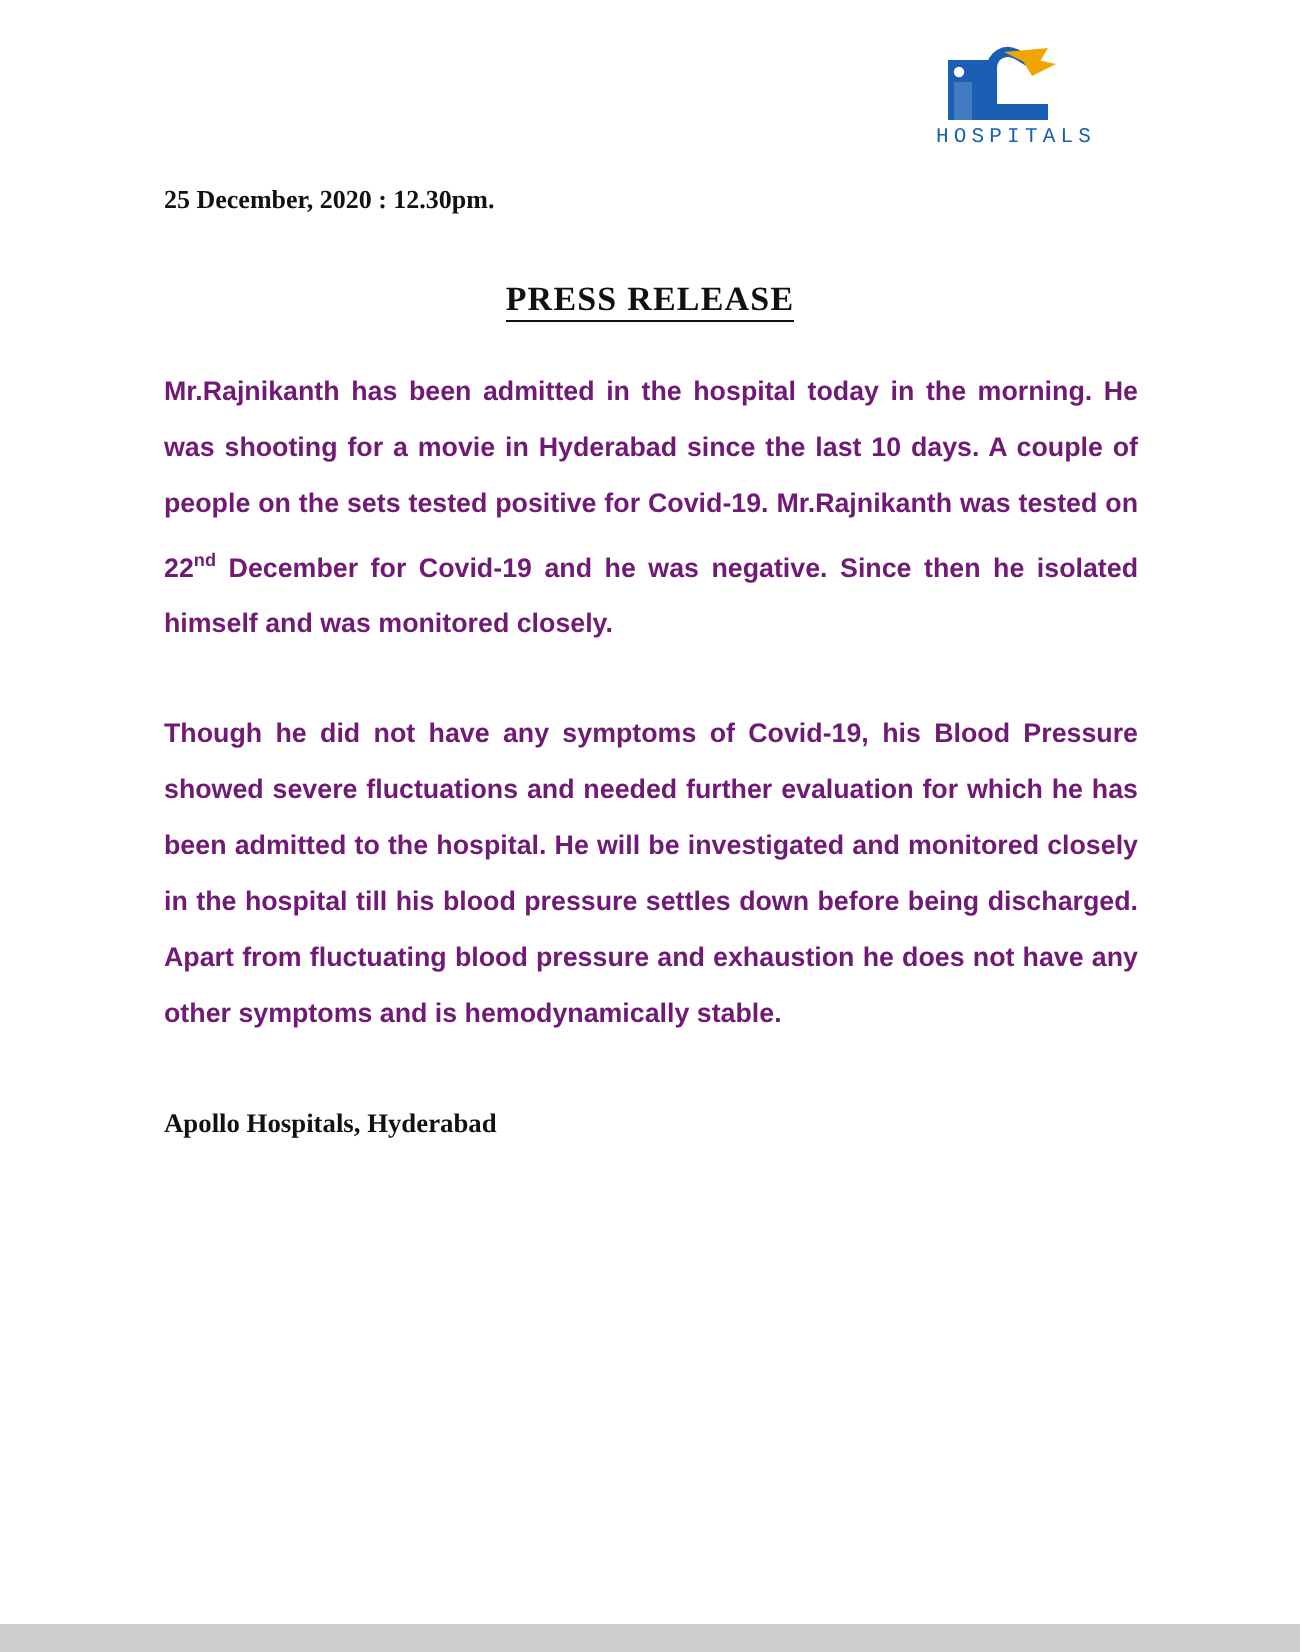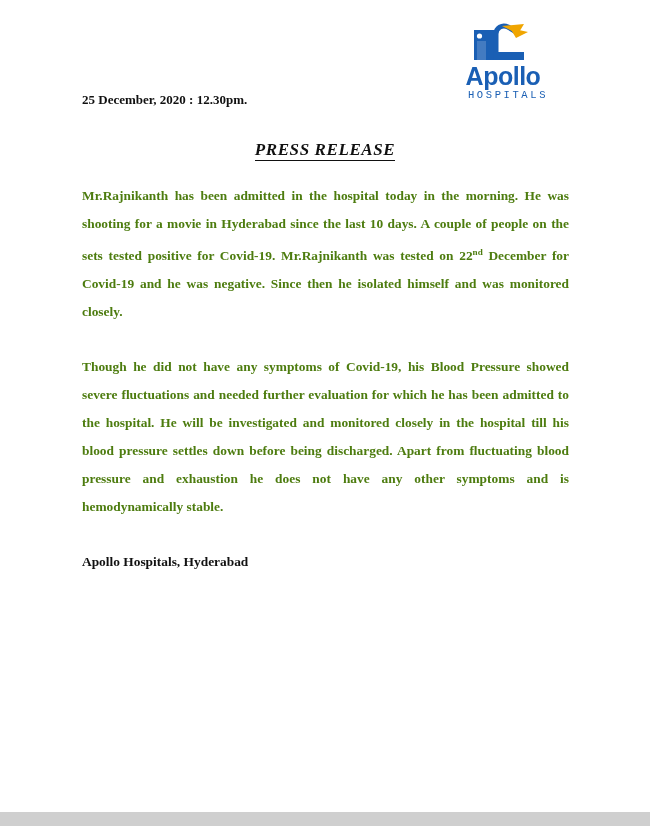--- a/index.html
+++ b/index.html
@@ -83,38 +83,37 @@
     position: absolute;
     left: 0;
     right: 0;
     top: 140px;
     text-align: center;
     font-family: "Liberation Serif", serif;
     font-weight: bold;
     font-size: 17px;
     letter-spacing: 0.6px;
     color: #111111;
-    font-style: italic;
   }
   .doc-title span {
     border-bottom: 1.5px solid #111111;
     padding-bottom: 1px;
   }
   .content {
     position: absolute;
     left: 82px;
     top: 182px;
     width: 487px;
   }
   .para {
-    font-family: Liberation Serif, serif;
+    font-family: Liberation Sans, sans-serif;
     font-weight: bold;
     font-size: 13.4px;
     line-height: 28px;
-    color: #4d7c0f;
+    color: #701a75;
     text-align: justify;
     text-justify: inter-word;
     margin: 0 0 27px 0;
   }
   .para:last-child { margin-bottom: 0; }
   .sign {
     font-family: Liberation Serif, serif;
     font-weight: bold;
     font-size: 13.4px;
     line-height: 28px;
@@ -134,21 +133,20 @@
         <svg width="74" height="40" viewBox="0 0 74 40" xmlns="http://www.w3.org/2000/svg">
           <rect x="8" y="8" width="22" height="30" fill="#1a5fb4"></rect>
           <circle cx="13.5" cy="14" r="2.6" fill="#ffffff"></circle>
           <path d="M11 19 L20 19 L20 38 L11 38 Z" fill="#ffffff" opacity="0.18"></path>
           <path d="M30 38 L30 12 C30 6 36 2 42 5 L52 11" fill="none" stroke="#1a5fb4" stroke-width="5"></path>
           <path d="M36 4 L58 2 L52 12 Z" fill="#f0a500"></path>
           <path d="M44 6 L62 10 L50 16 Z" fill="#f0a500"></path>
           <rect x="30" y="30" width="28" height="8" fill="#1a5fb4"></rect>
         </svg>
       </div>
-      <div class="logo-word">Apollo</div>
       <div class="logo-sub">HOSPITALS</div>
     </div>
 
     <div class="doc-date">25 December, 2020 : 12.30pm.</div>
 
     <div class="doc-title">
       <span>PRESS RELEASE</span>
     </div>
 
     <div class="content">

